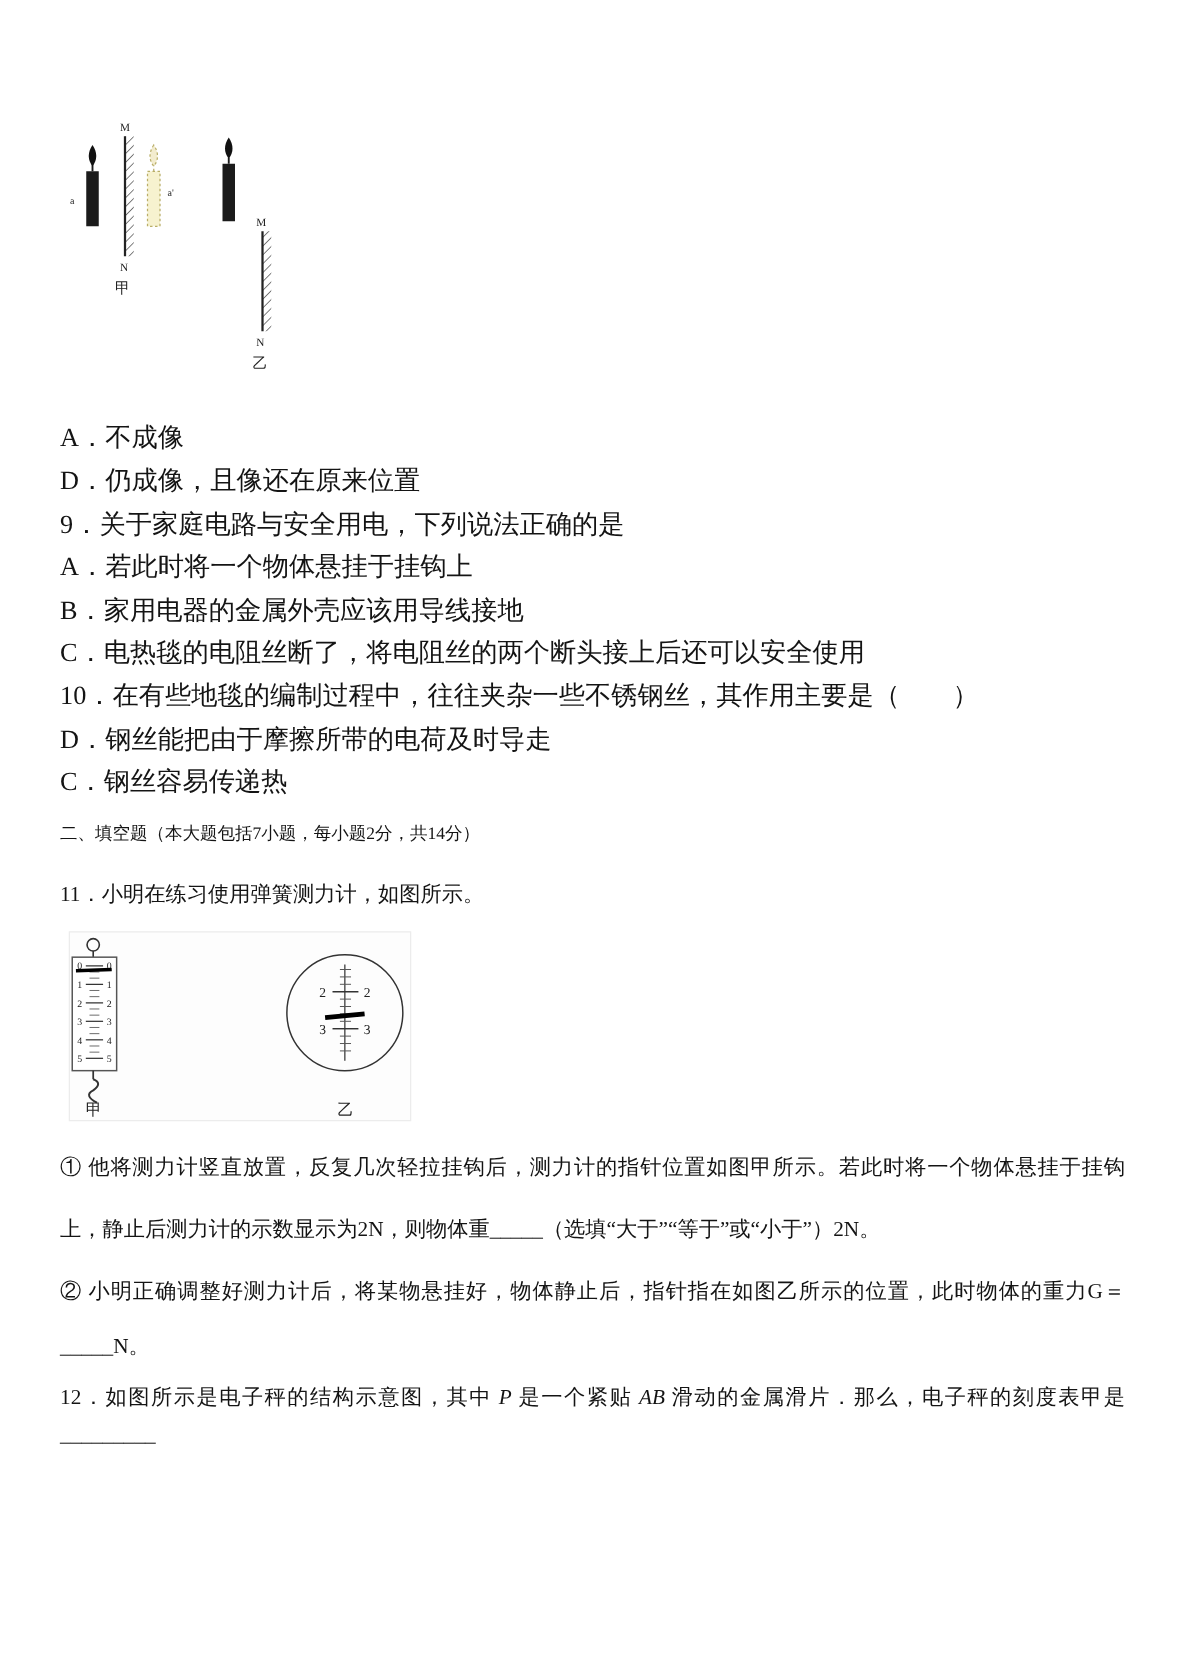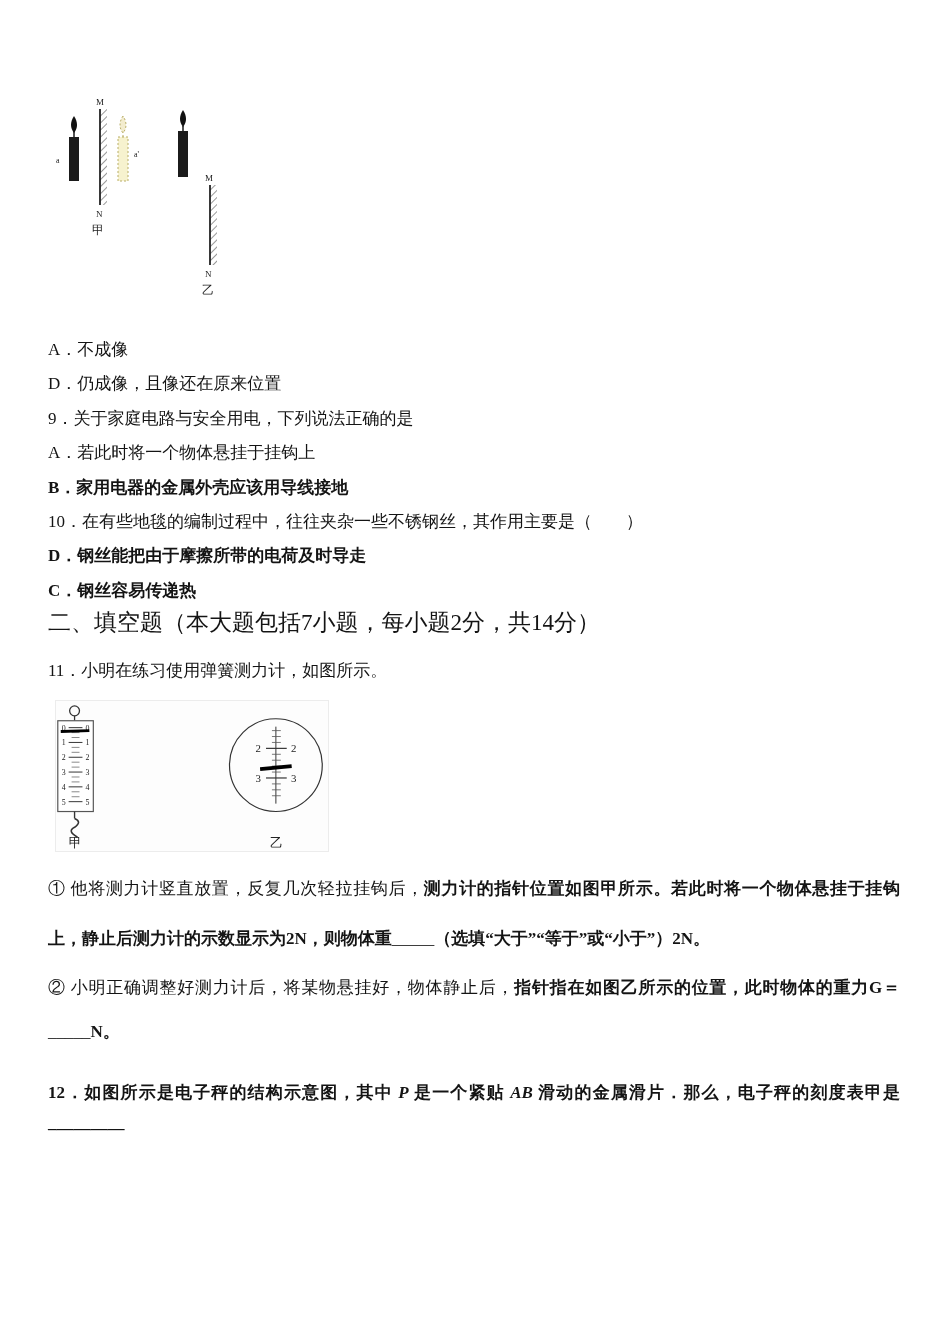--- a/index.html
+++ b/index.html
@@ -1,29 +1,29 @@
 <!DOCTYPE html>
 <html><head>
 <meta charset="utf-8">
 <style>
   *{margin:0;padding:0;box-sizing:border-box}
   html,body{width:950px;height:1344px;background:#ffffff;overflow:hidden}
   body{font-family:"Liberation Serif","DejaVu Serif",serif;color:#141414}
   .page{width:950px;height:1344px;padding:0 50px 0 48px}
   .fig1{margin:95px 0 0 2px;width:180px;height:210px}
   .mcq{margin-top:28px}
-  .line{font-size:17px;line-height:34.4px;white-space:nowrap}
-  .b{font-weight:bold}
+  .line{font-size:21px;line-height:34.4px;white-space:nowrap}
+  .b{font-weight:normal}
   .i{font-style:italic}
-  .sec{margin-top:0;font-size:23px;line-height:30px}
+  .sec{margin-top:10px;font-size:14px;line-height:30px}
   .q11s{margin-top:18px;font-size:17px;line-height:30px}
   .fig2{margin:14px 0 0 7px;width:274px;height:152px;border:1px solid #ececec;background:#fdfdfd}
   .note{font-size:17px;line-height:50px;text-align:justify;margin-top:12px}
   .note2{line-height:44px;margin-top:2px}
-  .q12{font-size:17px;line-height:30px;margin-top:24px;text-align:justify}
+  .q12{font-size:17px;line-height:30px;margin-top:4px;text-align:justify}
   svg text{font-family:"Liberation Serif","DejaVu Serif",serif;fill:#222}
 </style>
 </head>
 <body>
 
 <div class="page">
 
   <div class="fig1">
     <svg viewBox="0 0 180 210" width="180" height="210">
       <defs>
@@ -67,20 +67,21 @@
 
   <div class="mcq">
     <div class="line">A．不成像</div>
     <div class="line">D．仍成像，且像还在原来位置</div>
   </div>
 
   <div>
     <div class="line">9．关于家庭电路与安全用电，下列说法正确的是</div>
     <div class="line">A．若此时将一个物体悬挂于挂钩上</div>
     <div class="line b">B．家用电器的金属外壳应该用导线接地</div>
+    <div class="line b">C．电热毯的电阻丝断了，将电阻丝的两个断头接上后还可以安全使用</div>
   </div>
 
   <div>
     <div class="line">10．在有些地毯的编制过程中，往往夹杂一些不锈钢丝，其作用主要是（　　）</div>
     <div class="line b">D．钢丝能把由于摩擦所带的电荷及时导走</div>
     <div class="line b">C．钢丝容易传递热</div>
   </div>
 
   <div class="sec">二、填空题（本大题包括7小题，每小题2分，共14分）</div>
 

